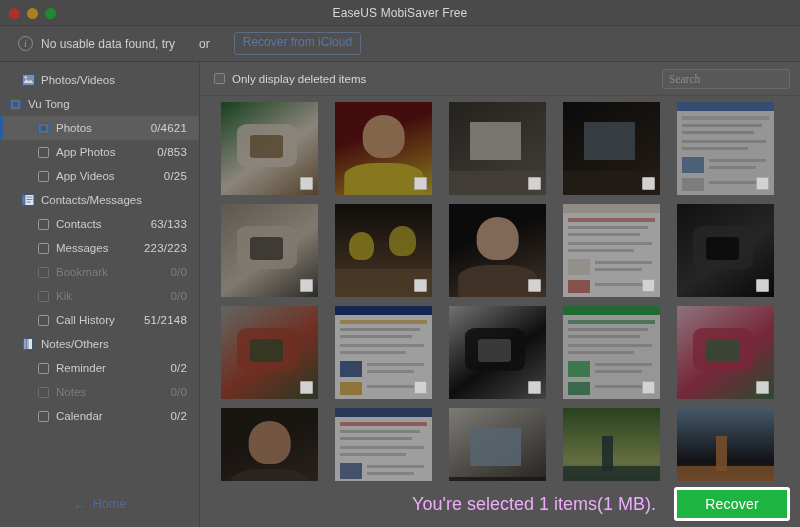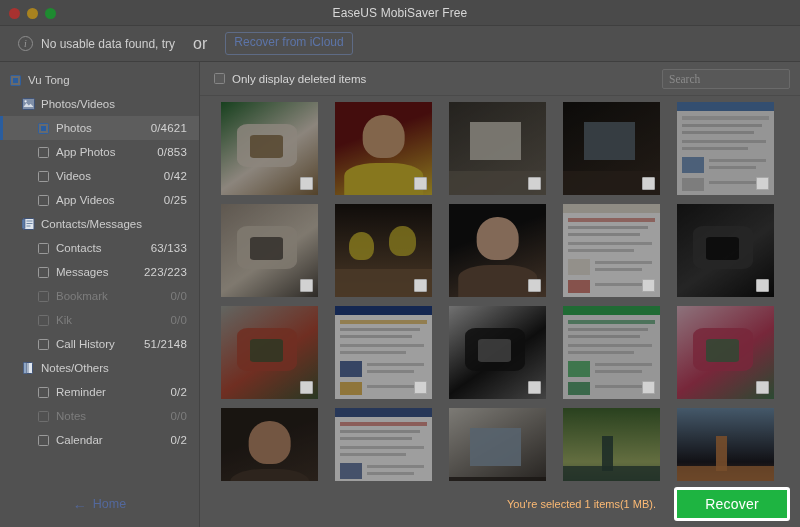--- a/index.html
+++ b/index.html
@@ -92,23 +92,23 @@
     color: #5c74a8;
     border: 1px solid #5e6b85;
     border-radius: 3px;
     padding: 3px 8px 4px;
     background: transparent;
     white-space: nowrap;
     cursor: pointer;
     line-height: 1.1;
   }
   .banner-or {
-    font-size: 16px;
+    font-size: 12px;
     color: #cfcfcf;
-    margin: 0 10px;
+    margin: 0 16px;
   }
 
   
   .body {
     flex: 1 1 auto;
     display: flex;
     min-height: 0;
   }
 
   
@@ -312,22 +312,22 @@
     height: 46px;
     flex: 0 0 46px;
     display: flex;
     align-items: center;
     justify-content: flex-end;
     padding-right: 10px;
     gap: 18px;
     background: #545454;
   }
   .status-text {
-    font-size: 11px;
-    color: #fdba74;
+    font-size: 18px;
+    color: #f0abfc;
     text-align: center;
   }
   .recover-btn {
     width: 116px;
     height: 34px;
     background: #1eb441;
     color: #ffffff;
     font-size: 14px;
     font-family: inherit;
     border: 3px solid #ffffff;
@@ -354,46 +354,41 @@
     <span class="info-icon">i</span>
     <span class="banner-text">No usable data found, try</span>
     <span class="banner-or">or</span>
     <button class="link-btn">Recover from iCloud</button>
   </div>
 
   <div class="body">
 
     <div class="sidebar">
       <div class="tree" id="tree">
-          <div class="row root">
-            <span class="cbox filled"></span>
-            <span class="label">Vu Tong</span>
-          </div>
           <div class="row group">
             <span class="gicon"><svg width="13" height="12" viewBox="0 0 13 12">
                 <rect x="0.5" y="0.5" width="12" height="11" rx="1" fill="#7f8fa8" stroke="#3f5377"></rect>
                 <path d="M1.5 9 L4.5 5 L6.8 7.5 L8.6 5.8 L11.5 9 Z" fill="#d7dde6"></path>
                 <circle cx="3.6" cy="3.3" r="1.1" fill="#e8edf3"></circle>
               </svg></span>
             <span class="label">Photos/Videos</span>
           </div>
+          <div class="row root">
+            <span class="cbox filled"></span>
+            <span class="label">Vu Tong</span>
+          </div>
           <div class="row leaf selected">
             <span class="cbox filled"></span>
             <span class="label">Photos</span>
             <span class="count">0/4621</span>
           </div>
           <div class="row leaf">
             <span class="cbox"></span>
             <span class="label">App Photos</span>
             <span class="count">0/853</span>
-          </div>
-          <div class="row leaf">
-            <span class="cbox"></span>
-            <span class="label">Videos</span>
-            <span class="count">0/42</span>
           </div>
           <div class="row leaf">
             <span class="cbox"></span>
             <span class="label">App Videos</span>
             <span class="count">0/25</span>
           </div>
           <div class="row group">
             <span class="gicon"><svg width="13" height="12" viewBox="0 0 13 12">
                 <rect x="1" y="0.5" width="11" height="11" rx="1" fill="#dfe6ef" stroke="#3f5377"></rect>
                 <rect x="0" y="1.5" width="3" height="9" fill="#5c7ba8" stroke="#3f5377" stroke-width="0.6"></rect>

